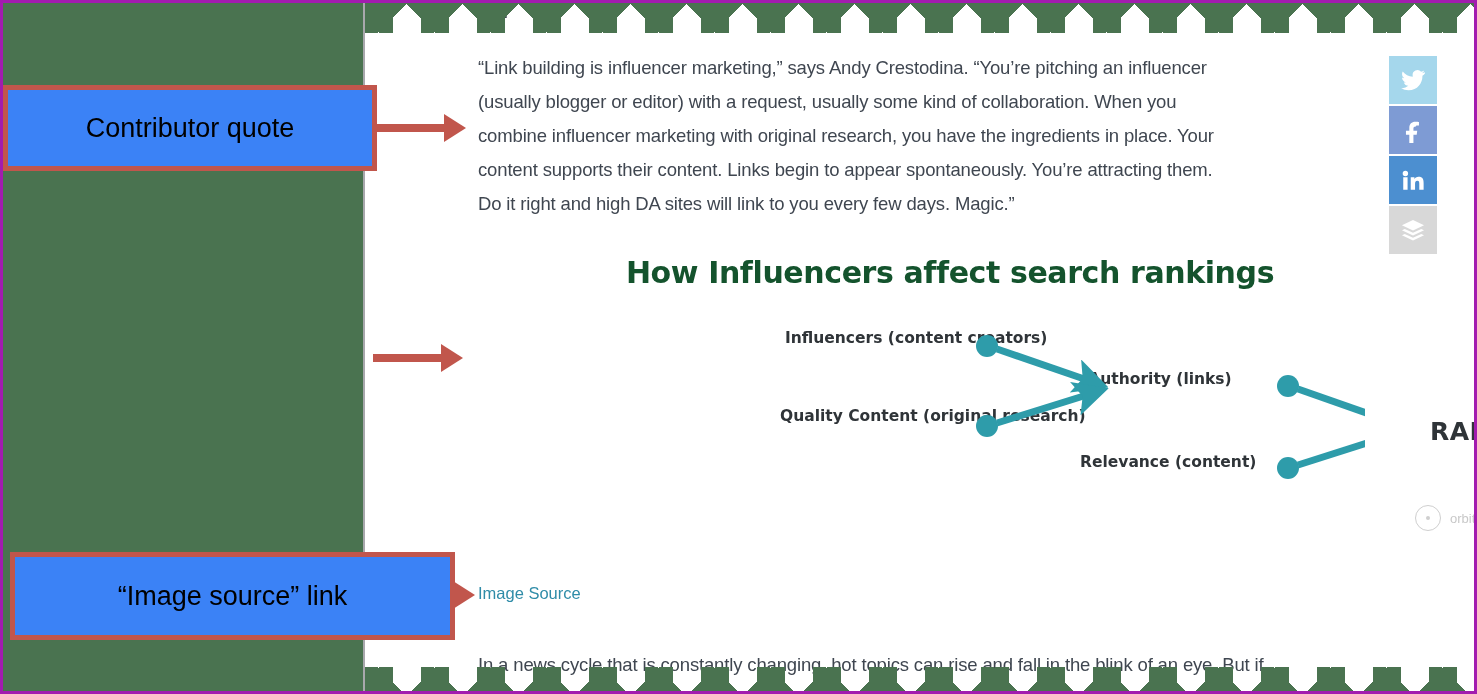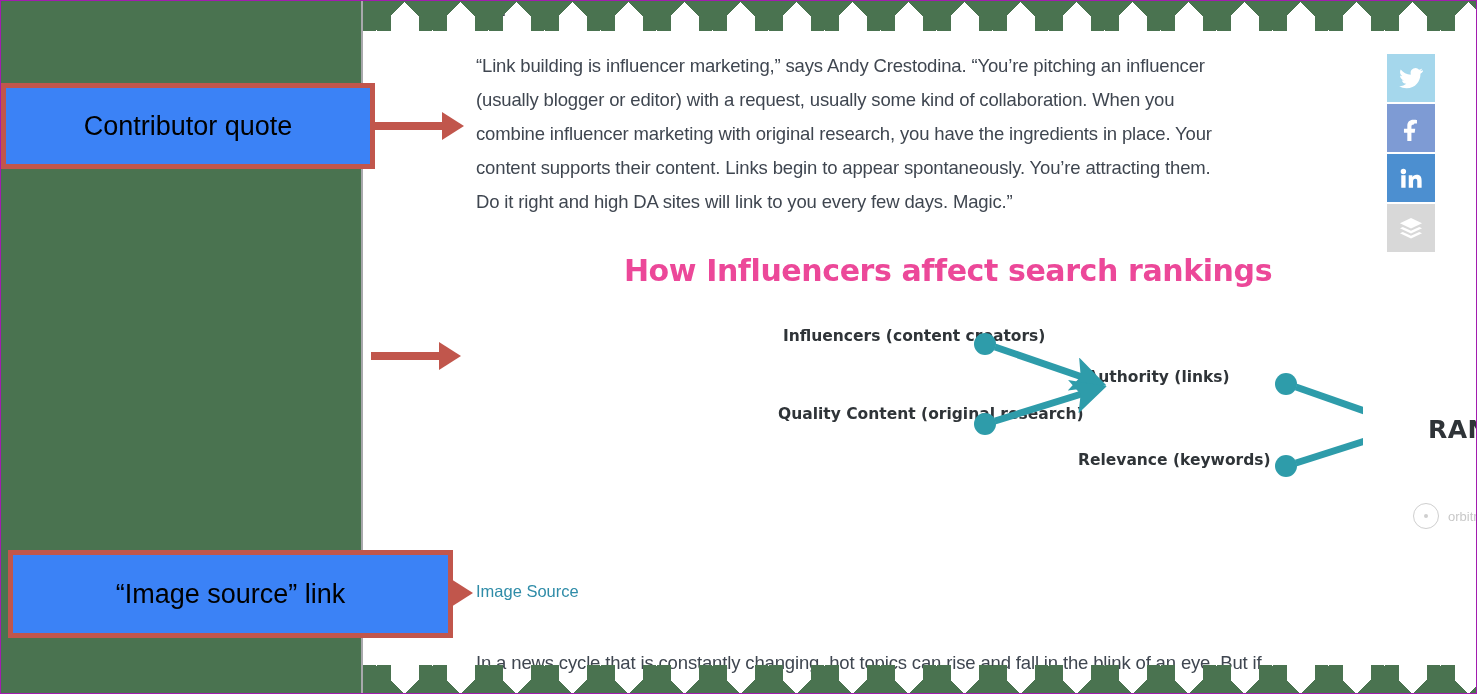--- a/index.html
+++ b/index.html
@@ -10,21 +10,21 @@
   body {
     font-family: "Liberation Sans", sans-serif;
   }
   #screen {
     position: relative;
     width: 1477px;
     height: 694px;
     overflow: hidden;
     background: #ffffff;
     box-sizing: border-box;
-    border: 1px solid #a21caf;
+    border: 3px solid #a21caf;
   }
 
   
   .green-panel {
     position: absolute;
     left: 0;
     top: 0;
     width: 360px;
     height: 694px;
     background: #4a7350;
@@ -191,21 +191,21 @@
   .info-title {
     position: absolute;
     left: 0;
     top: 0;
     width: 830px;
     text-align: center;
     font-family: "DejaVu Sans", sans-serif;
     font-weight: bold;
     font-size: 30px;
     letter-spacing: -0.4px;
-    color: #ec4899;
+    color: #14532d;
   }
   .node-label {
     position: absolute;
     font-family: "DejaVu Sans", sans-serif;
     font-weight: bold;
     font-size: 15.5px;
     line-height: 19px;
     color: #2f3438;
     text-align: right;
     white-space: nowrap;
@@ -302,21 +302,21 @@
         <span class="sub">(original research)</span>
       </div>
 
       <div class="node-label" id="label-authority">
         <span>Authority</span>
         <span class="sub">(links)</span>
       </div>
 
       <div class="node-label" id="label-relevance">
         <span>Relevance</span>
-        <span class="sub">(keywords)</span>
+        <span class="sub">(content)</span>
       </div>
 
       <div id="label-rank">RANK</div>
 
       <svg width="830" height="300" style="position:absolute;left:0;top:0;">
         <defs>
           <marker id="tealhead" markerWidth="5" markerHeight="5" refX="2.2" refY="2.5" orient="auto">
             <path d="M0,0 L5,2.5 L0,5 L1.1,2.5 Z" fill="#2e9caa"></path>
           </marker>
         </defs>

